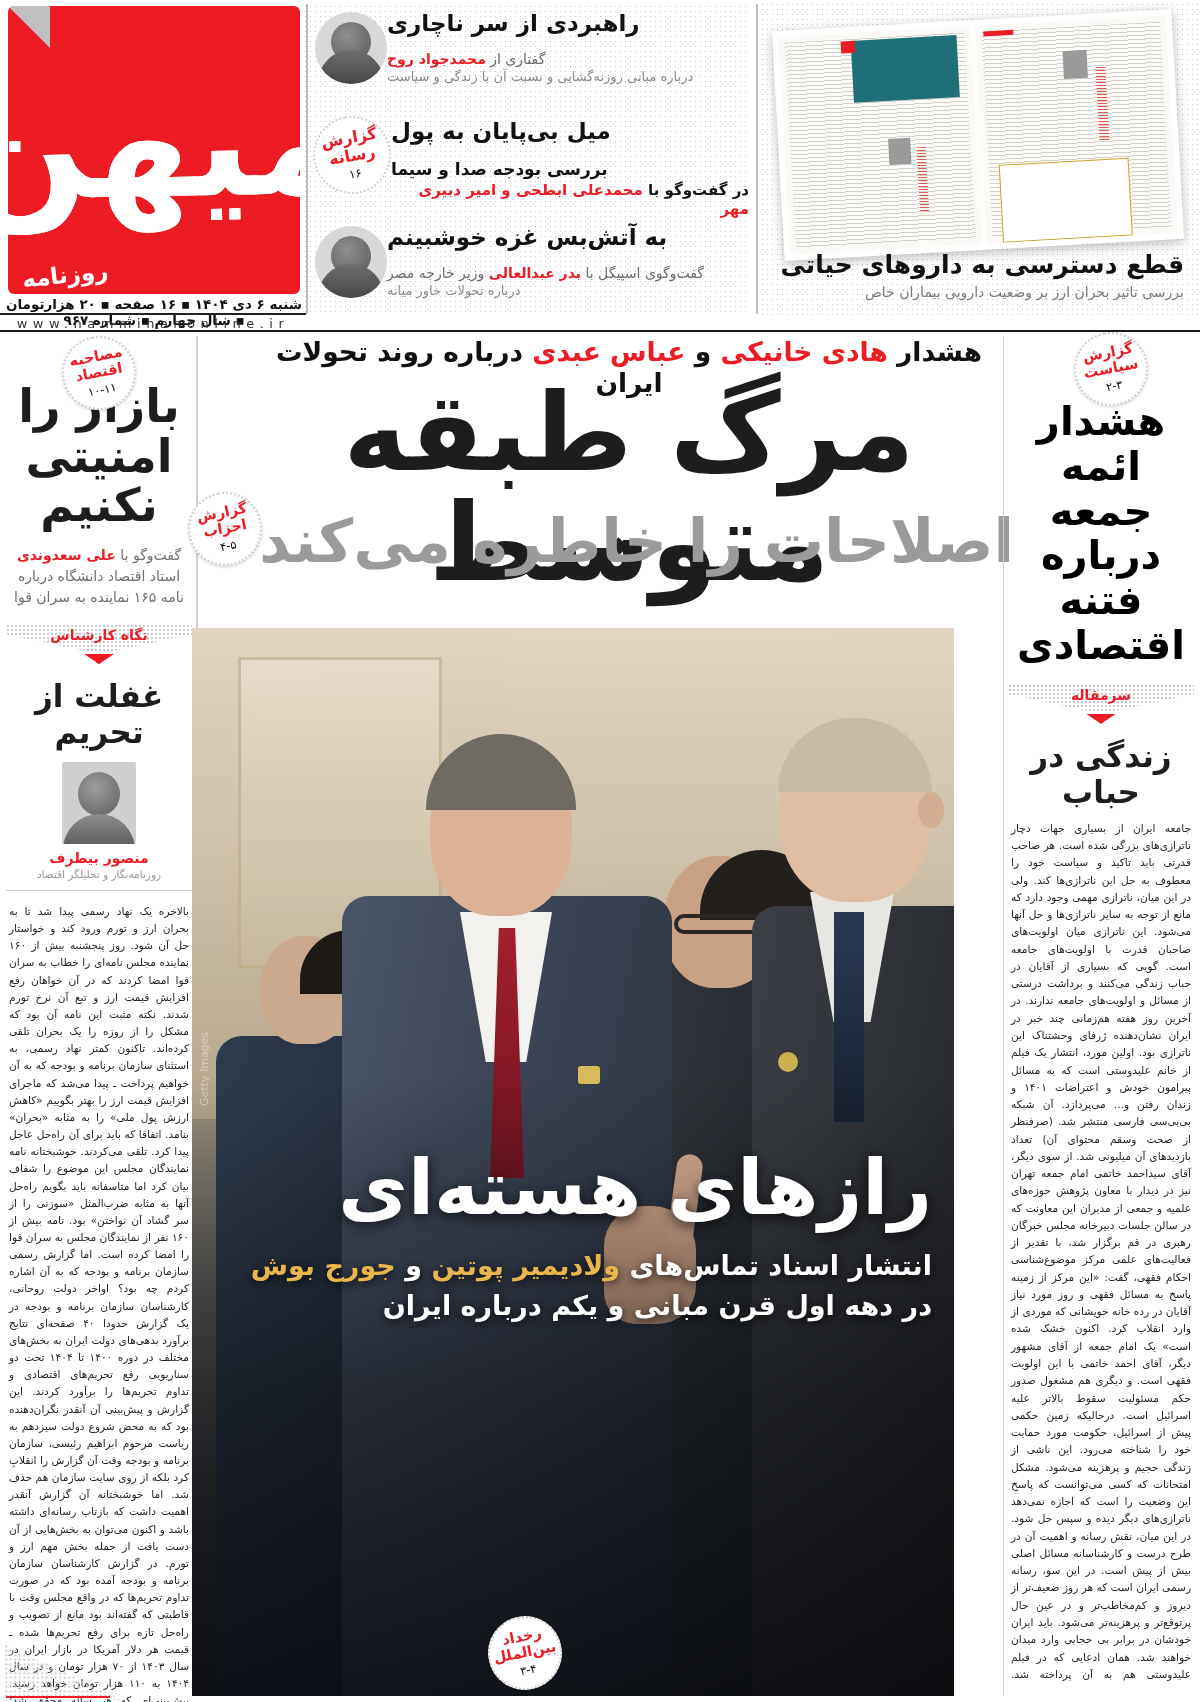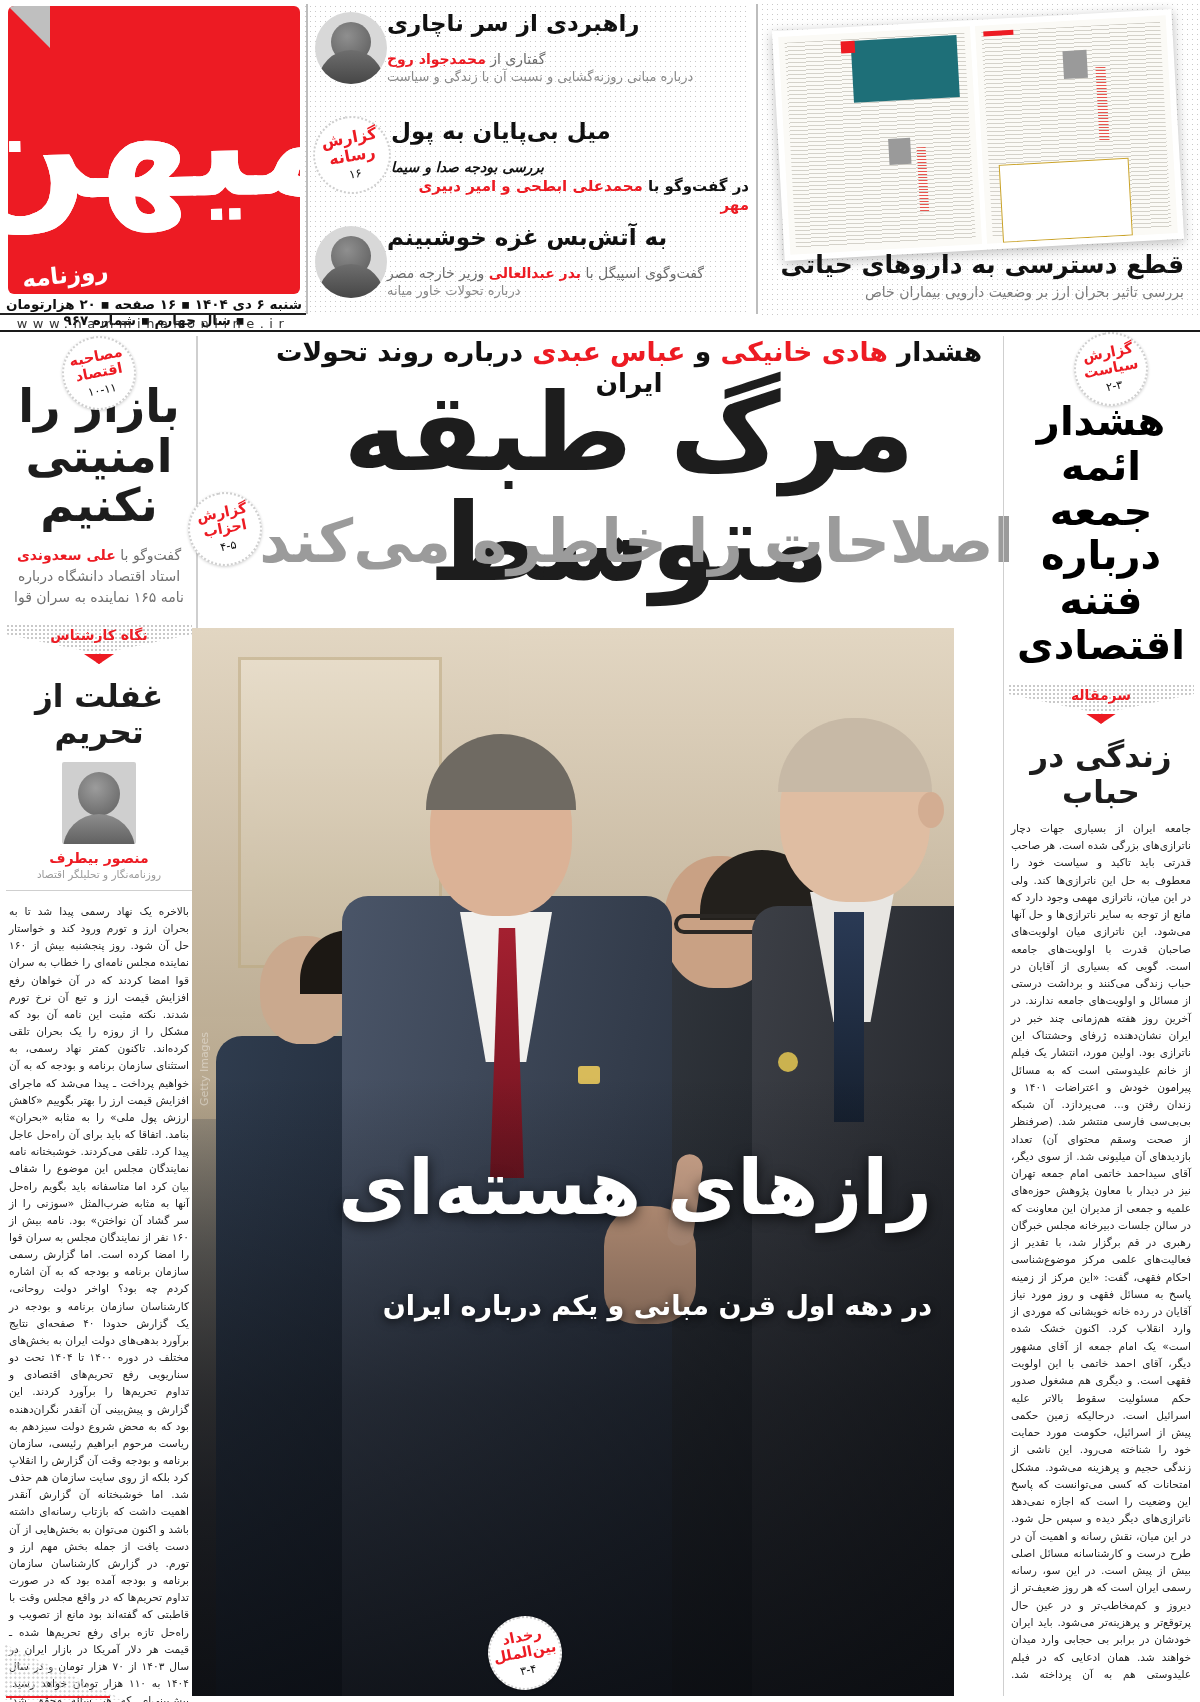--- a/index.html
+++ b/index.html
@@ -90,21 +90,21 @@
     display:flex;flex-direction:column;align-items:center;justify-content:center;
     transform:rotate(-10deg);
   }
   .t-badge b { color:#ED1B23; font-size:16px; line-height:1.12; display:block;}
   .t-badge i { color:#111; font-size:12px; font-style:normal; margin-top:2px;}
   .t-text { flex:1 1 auto; text-align:left; padding-top:2px; }
   .t-title { font-size:23px; font-weight:bold; color:#111; line-height:1.2; }
   .t-line2 { font-size:14px; color:#6b6b6b; margin-top:12px; line-height:1.3;}
   .t-line2 b { color:#ED1B23; }
   .t-line3 { font-size:13px; color:#8a8a8a; margin-top:1px; line-height:1.3;}
-  .t-line2.strong { color:#111; font-size:14px; font-weight:bold;font-style:italic;}
+  .t-line2.strong { color:#111; font-size:17px; font-weight:bold;}
   .t-line3.strong { color:#111; font-size:15px; font-weight:bold;text-align:right;}
   .t-line3.strong b { color:#ED1B23; }
 
   
   .promo {
     position:absolute; left:760px; top:2px; width:438px; height:314px;
     overflow:hidden;
   }
   .promo-dots{ position:absolute; inset:0; }
   .promo-spread{
@@ -501,20 +501,26 @@
       <div class="pin"></div>
       <div class="head"></div>
       <div class="hair"></div>
       <div class="hand"></div>
       <div class="finger"></div>
     </div>
 
     <div class="ph-vignette"></div>
 
     <div class="ph-headline">رازهای هسته‌ای</div>
+    <div class="ph-l2">
+      <span>انتشار اسناد تماس‌های</span>
+      <b>ولادیمیر پوتین</b>
+      <span>و</span>
+      <b>جورج بوش</b>
+    </div>
     <div class="ph-l3">در دهه اول قرن مبانی و یکم درباره ایران</div>
     <div class="credit">Getty Images</div>
   </div>
 
   <div class="stamp white" style="left:488px; top:1616px;">
     <b>رخداد</b>
     <b>بین‌الملل</b>
     <i>۳-۴</i>
   </div>
 

